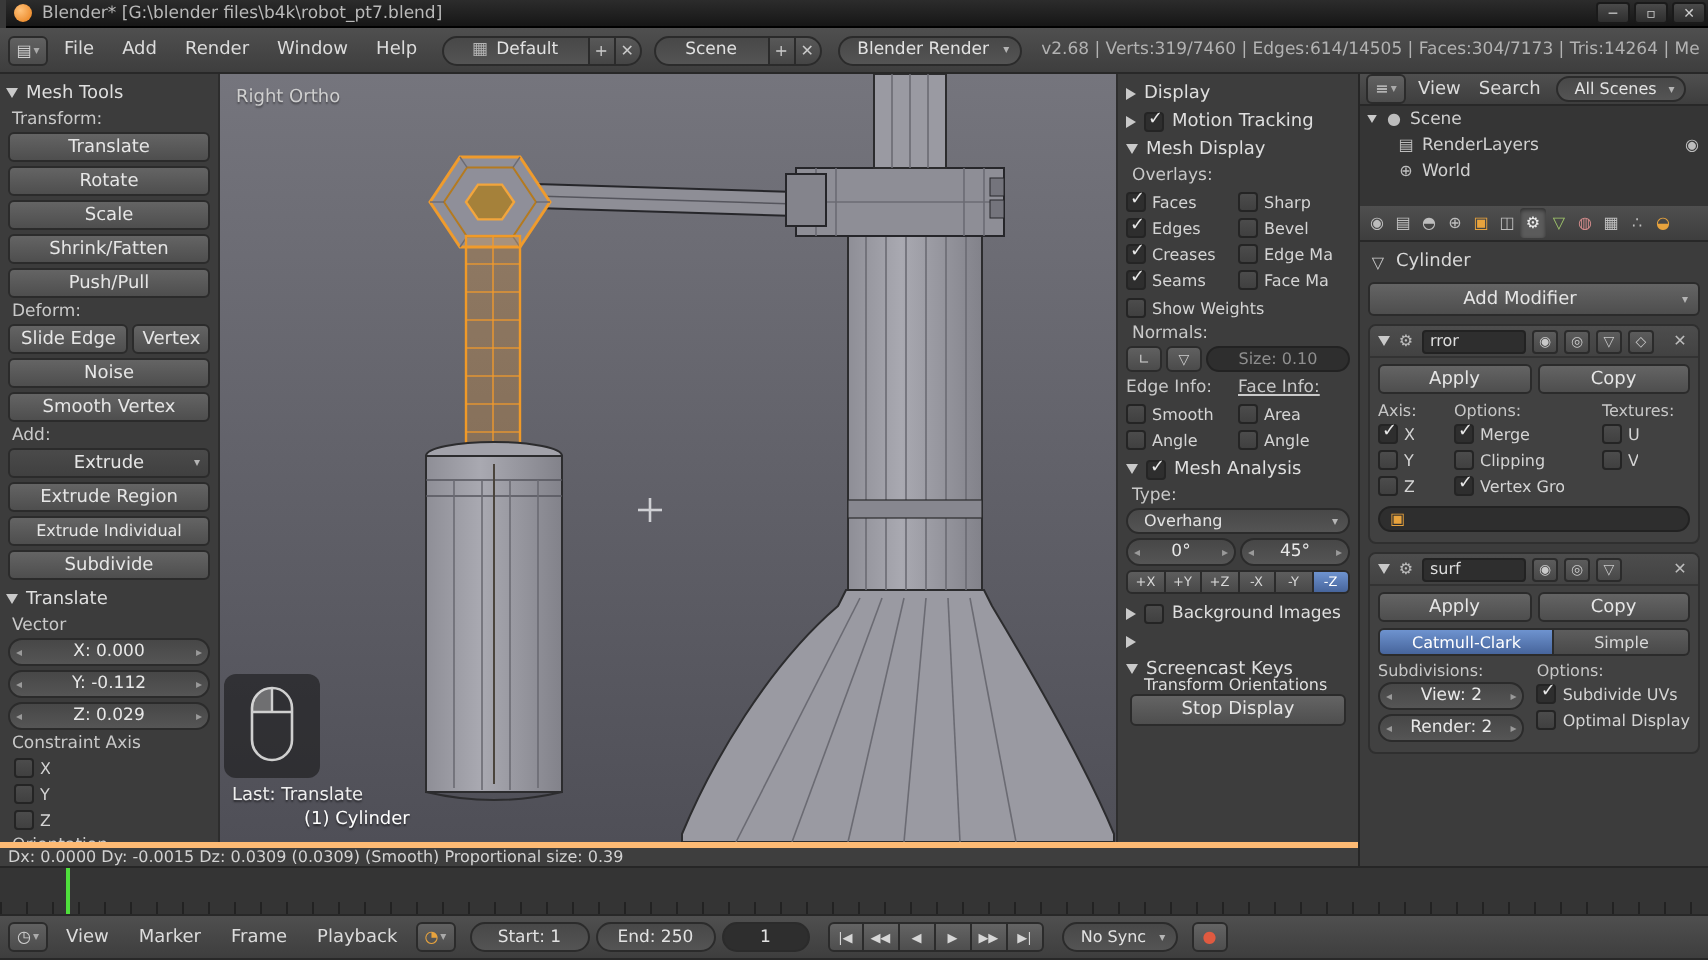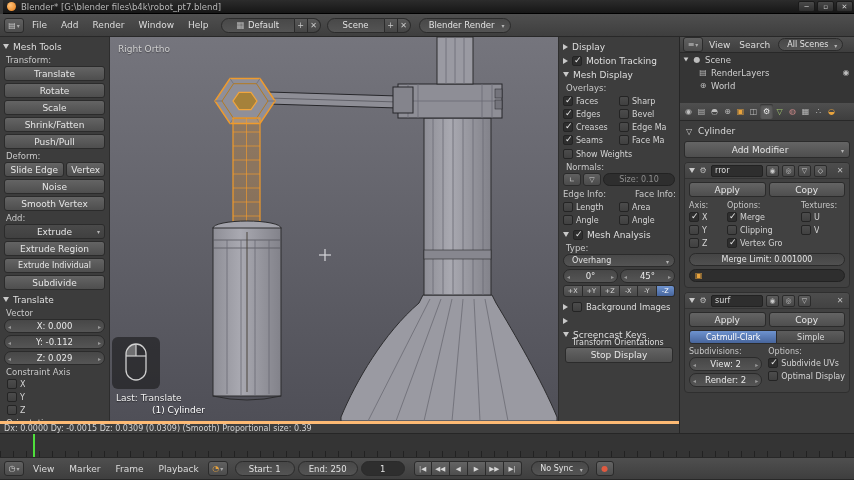--- a/index.html
+++ b/index.html
@@ -130,20 +130,21 @@
     <span class="selgrp" style="margin-left:4px;">
       <span class="pillfield" style="width:58px;">
         <span>Scene</span>
       </span>
       <span class="smbtn">+</span>
       <span class="smbtn">✕</span>
     </span>
     <span class="pillfield dd" style="width:92px;margin-left:6px;padding-right:14px;">
       <span>Blender Render</span>
     </span>
+    <span class="stats">v2.68 | Verts:319/7460 | Edges:614/14505 | Faces:304/7173 | Tris:14264 | Me</span>
   </div>
 
   <div id="view3d">
 
     <div id="toolshelf">
       <div class="pheader">
         <span class="tri-open"></span>
         <span>Mesh Tools</span>
       </div>
       <div class="seclbl">Transform:</div>
@@ -369,28 +370,28 @@
       <div class="row" style="margin:1px 0;">
         <span class="npbtnicon">∟</span>
         <span class="npbtnicon">▽</span>
         <span class="darkfield" style="flex:1;color:#8f8f8f;justify-content:center;">Size: 0.10</span>
       </div>
       <div class="np-grid">
         <div class="np-col">
             <div class="seclbl" style="margin-left:0;">Edge Info:</div>
           </div>
         <div class="np-col">
-            <div class="seclbl" style="margin-left:16px;">Face Info:</div>
+            <div class="seclbl" style="margin-left:0;text-decoration:underline;">Face Info:</div>
           </div>
       </div>
       <div class="np-grid">
         <div class="np-col">
           <div class="cbrow">
               <span class="checkbox"></span>
-              <span class="cbl">Length</span>
+              <span class="cbl">Smooth</span>
             </div>
           <div class="cbrow">
               <span class="checkbox"></span>
               <span class="cbl">Angle</span>
             </div>
         </div>
         <div class="np-col">
           <div class="cbrow">
               <span class="checkbox"></span>
               <span class="cbl">Area</span>
@@ -544,21 +545,20 @@
               <div class="cbrow">
                   <span class="checkbox"></span>
                   <span class="cbl">U</span>
                 </div>
               <div class="cbrow">
                   <span class="checkbox"></span>
                   <span class="cbl">V</span>
                 </div>
             </div>
           </div>
-          <div class="slider" style="margin-top:3px;">Merge Limit: 0.001000</div>
           <div class="darkfield" style="margin-top:3px;gap:4px;">
             <span style="color:#e8a33d;font-size:8px;">▣</span>
           </div>
         </div>
       </div>
 
       <div class="modbox">
         <div class="modhead">
           <span class="tri-open"></span>
           <span class="oicon">⚙</span>

